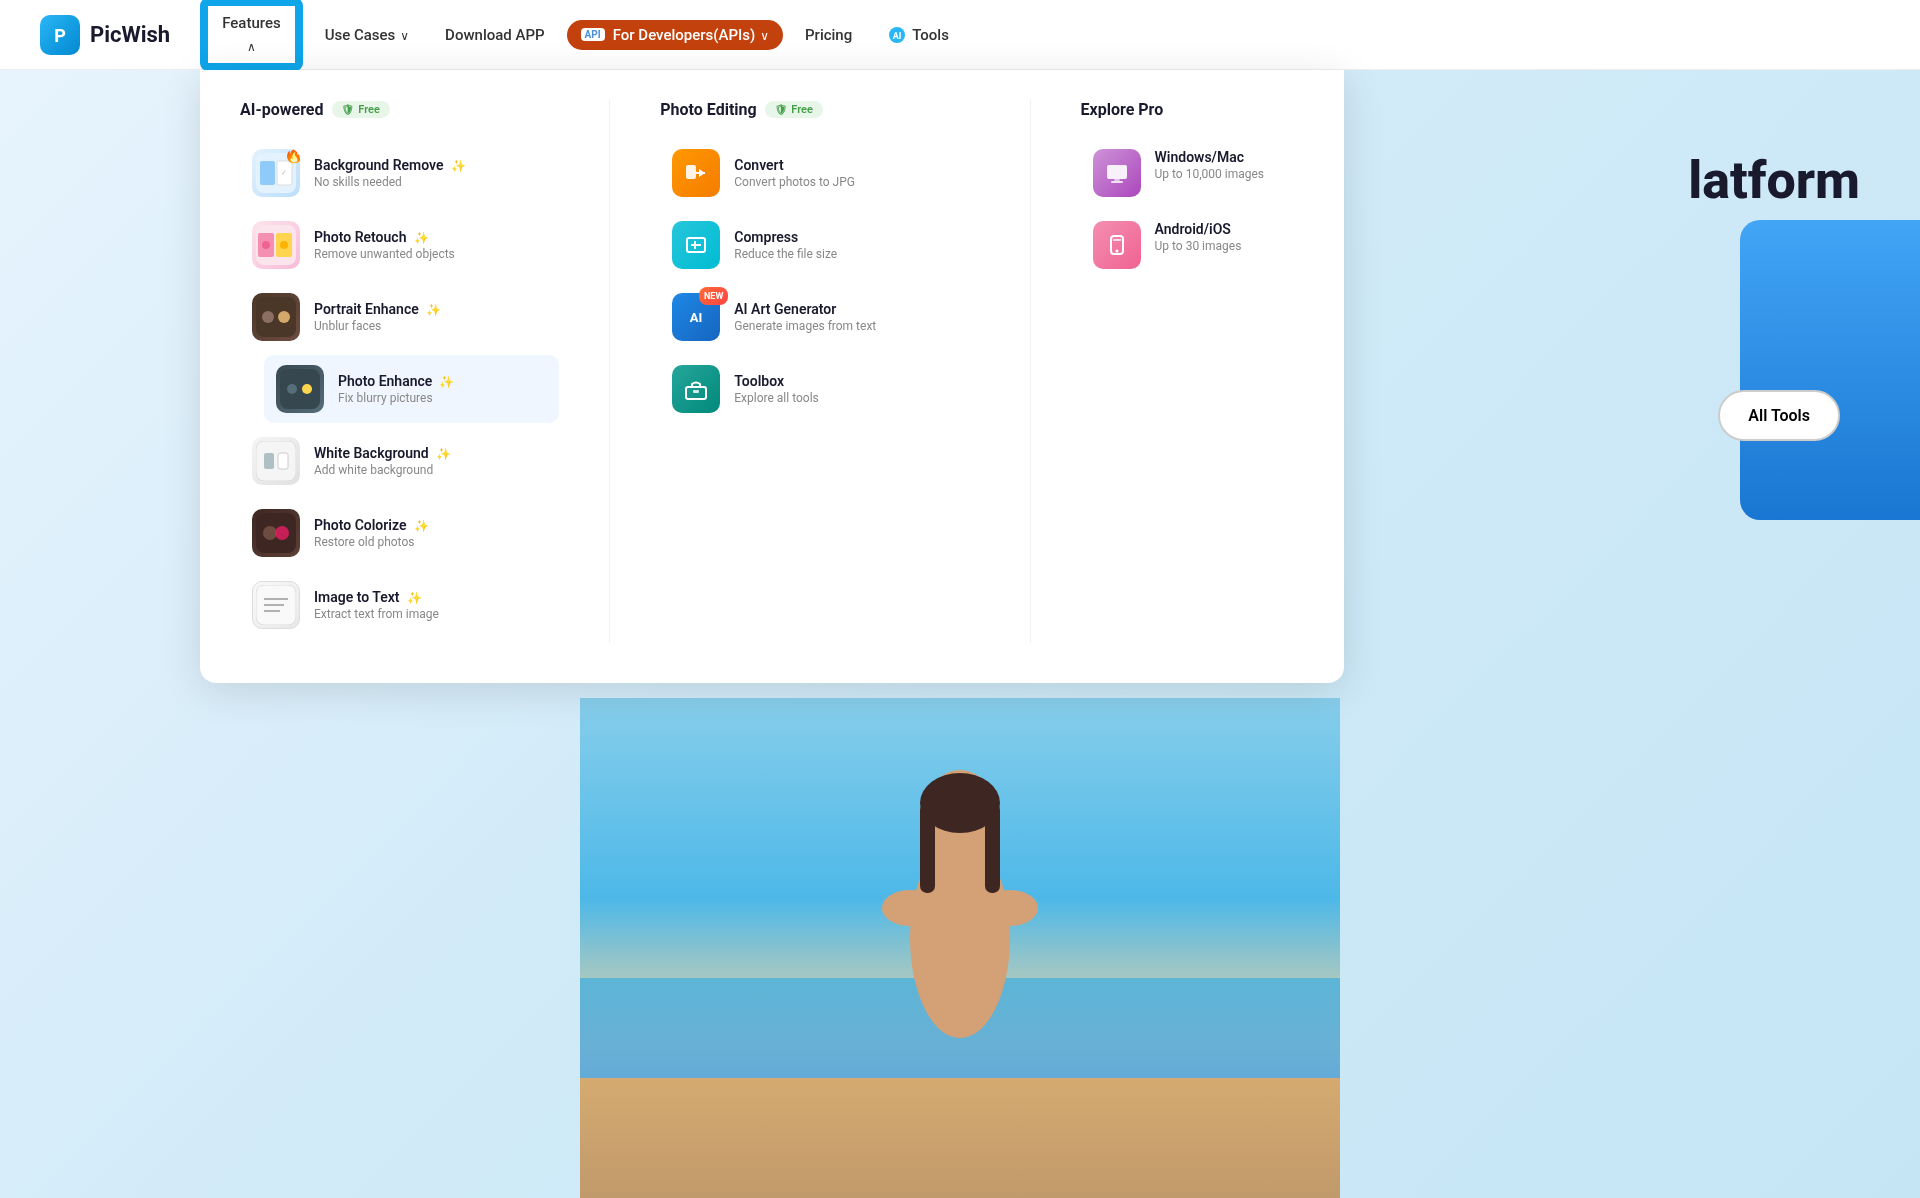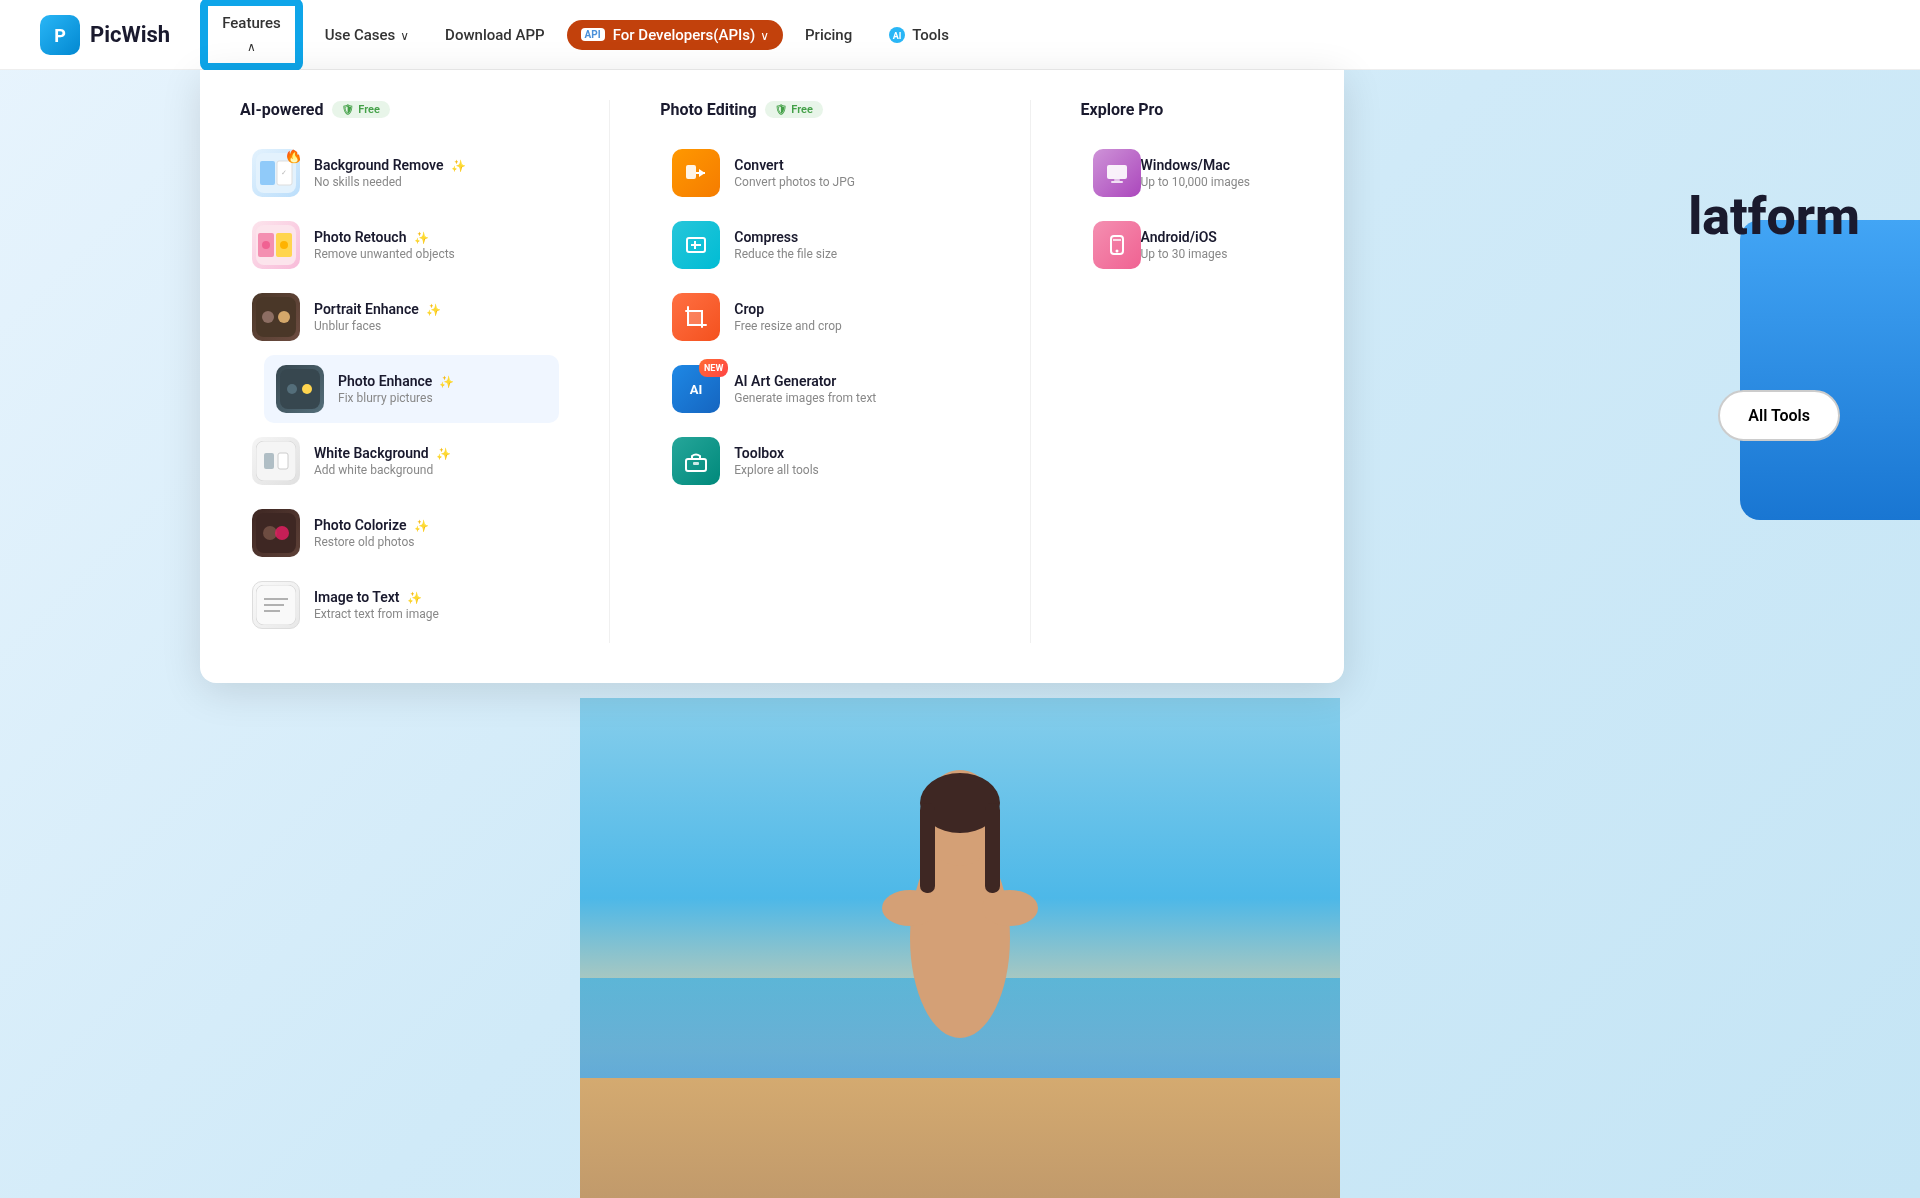--- a/index.html
+++ b/index.html
@@ -183,21 +183,21 @@
     .icon-crop { background: linear-gradient(135deg, #ff7043, #f4511e); }
     .icon-ai { background: linear-gradient(135deg, #1e88e5, #1565c0); }
     .icon-toolbox { background: linear-gradient(135deg, #26a69a, #00897b); }
 
     .icon-windows { background: linear-gradient(135deg, #ce93d8, #ab47bc); }
     .icon-android { background: linear-gradient(135deg, #f48fb1, #f06292); }
 
     
     .pro-item {
       display: flex;
-      align-items: center;
+      gap: 14px;
       padding: 10px 12px;
       border-radius: 10px;
       cursor: pointer;
       margin-bottom: 4px;
     }
 
     
     .hero-bg {
       position: absolute;
       top: 70px;
@@ -546,33 +546,20 @@
           <path d="M9 14 L19 14" stroke="white" stroke-width="2"></path>
           <path d="M13 10 L13 18" stroke="white" stroke-width="2"></path>
         </svg>
       </div>
       <div class="item-text">
         <div class="title">Compress</div>
         <div class="subtitle">Reduce the file size</div>
       </div>
     </div>
 
-    <div class="menu-item">
-      <div class="item-icon icon-crop">
-        <svg width="28" height="28" viewBox="0 0 28 28">
-          <path d="M6 4 L6 22 L24 22" stroke="white" stroke-width="2" fill="none" stroke-linecap="round"></path>
-          <path d="M4 8 L20 8 L20 24" stroke="white" stroke-width="2" fill="none" stroke-linecap="round"></path>
-          <rect x="6" y="8" width="14" height="14" fill="white" opacity="0.2"></rect>
-        </svg>
-      </div>
-      <div class="item-text">
-        <div class="title">Crop</div>
-        <div class="subtitle">Free resize and crop</div>
-      </div>
-    </div>
 
     <div class="menu-item">
       <div class="item-icon icon-ai" style="position:relative;">
         <svg width="28" height="28" viewBox="0 0 28 28">
           <text x="14" y="19" text-anchor="middle" fill="white" font-size="13" font-weight="bold">AI</text>
         </svg>
         <span class="new-badge">NEW</span>
       </div>
       <div class="item-text">
         <div class="title">AI Art Generator</div>
@@ -627,21 +614,21 @@
       <div class="item-text">
         <div class="title">Android/iOS</div>
         <div class="subtitle">Up to 30 images</div>
       </div>
     </div>
   </div>
 </div>
 
 <div class="hero-bg">
 
-  <div style="position:absolute;top:80px;right:60px;font-size:52px;font-weight:800;color:#1a1a2e;z-index:1;margin-top:36px;">
+  <div style="position:absolute;top:80px;right:60px;font-size:52px;font-weight:800;color:#1a1a2e;z-index:1;">
     <span>latform</span>
   </div>
 
   <div class="all-tools-btn" style="z-index:3;">
     <span>All Tools</span>
   </div>
 
   <div class="blue-accent"></div>
 
   <div class="beach-area">

